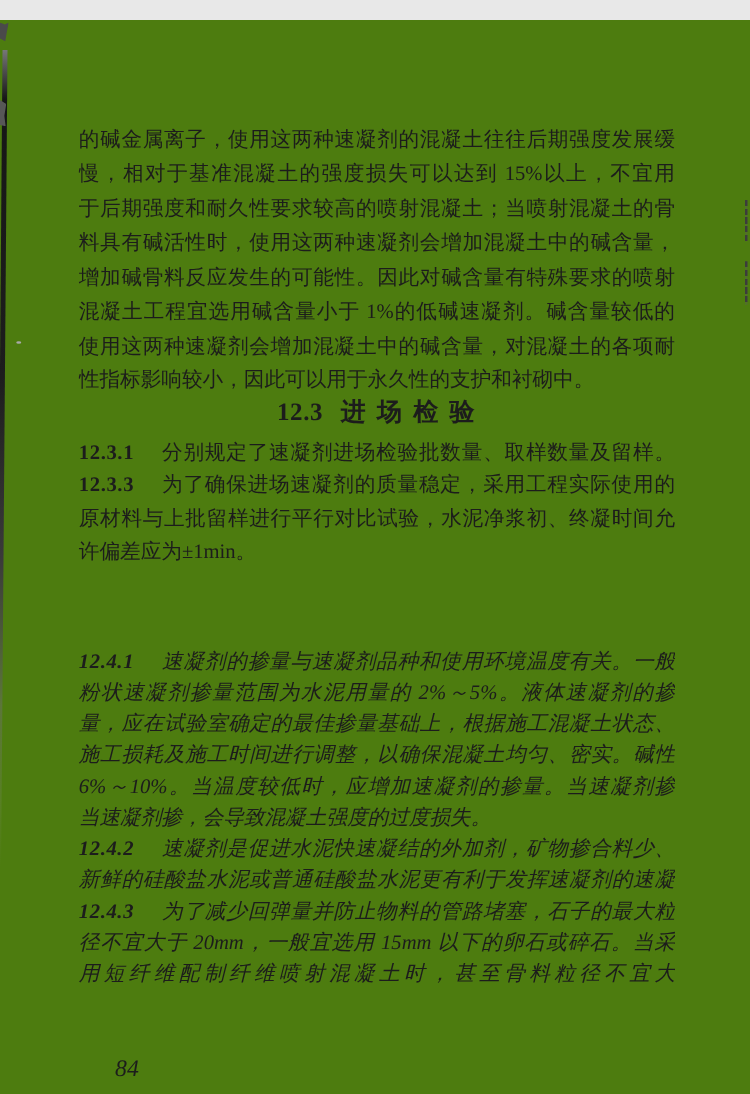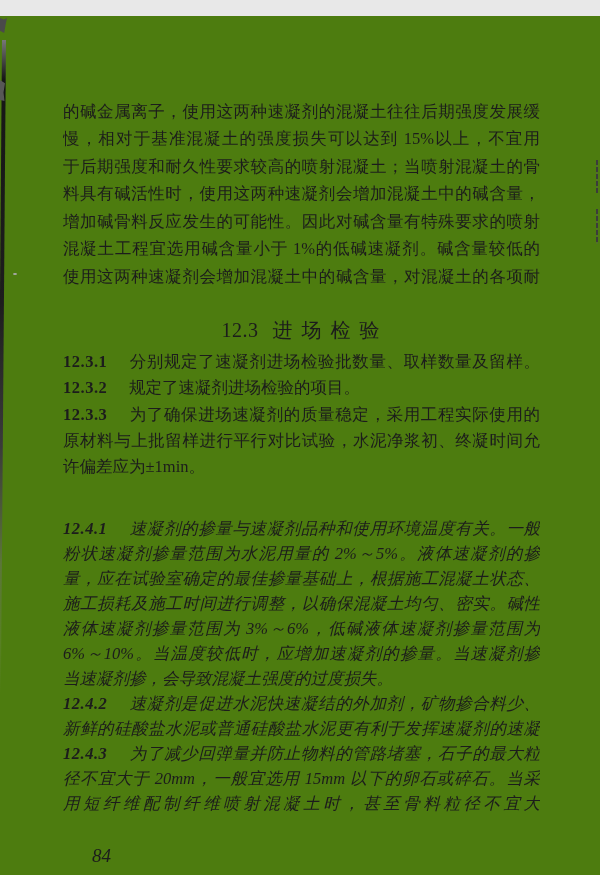--- a/index.html
+++ b/index.html
@@ -25,21 +25,21 @@
   .line.end{text-align-last:left;}
   .itemnum{
     font-weight:bold;
     display:inline-block;
     width:66px;
     letter-spacing:0.5px;
   }
   .heading{
     position:absolute;left:63px;width:477px;
     text-align:center;
-    font-weight:normal;
+    font-weight:bold;
     font-size:20px;
     line-height:30px;
     height:30px;
   }
   .heading .h-num{margin-right:14px;letter-spacing:0.5px;}
   .heading .h-title{letter-spacing:2px;}
   #heading-12-3{top:299px;}
   #heading-12-4{top:462px;}
   #para-continuation{top:82px;}
   #section-12-3-body{top:333px;}
@@ -93,41 +93,40 @@
   <div class="scan-right-dash-2"></div>
 
   <div id="para-continuation" class="textcol lh274">
       <div class="line">的碱金属离子，使用这两种速凝剂的混凝土往往后期强度发展缓</div>
       <div class="line">慢，相对于基准混凝土的强度损失可以达到 15%以上，不宜用</div>
       <div class="line">于后期强度和耐久性要求较高的喷射混凝土；当喷射混凝土的骨</div>
       <div class="line">料具有碱活性时，使用这两种速凝剂会增加混凝土中的碱含量，</div>
       <div class="line">增加碱骨料反应发生的可能性。因此对碱含量有特殊要求的喷射</div>
       <div class="line">混凝土工程宜选用碱含量小于 1%的低碱速凝剂。碱含量较低的</div>
       <div class="line">使用这两种速凝剂会增加混凝土中的碱含量，对混凝土的各项耐久</div>
+      <div class="line end">性指标影响较小，因此可以用于永久性的支护和衬砌中。</div>
     </div>
 
   <div id="heading-12-3" class="heading">
     <span class="h-num">12.3</span><span class="h-title">进 场 检 验</span>
   </div>
 
   <div id="section-12-3-body" class="textcol lh263">
       <div class="line"><b class="itemnum">12.3.1</b>分别规定了速凝剂进场检验批数量、取样数量及留样。</div>
-      <div class="line end"><b class="itemnum">12.3.2</b>规定了速凝剂进场检验的项目。</div>
       <div class="line"><b class="itemnum">12.3.3</b>为了确保进场速凝剂的质量稳定，采用工程实际使用的</div>
       <div class="line">原材料与上批留样进行平行对比试验，水泥净浆初、终凝时间允</div>
       <div class="line end">许偏差应为±1min。</div>
     </div>
 
 
   <div id="section-12-4-body" class="textcol lh250">
       <div class="line"><b class="itemnum">12.4.1</b>速凝剂的掺量与速凝剂品种和使用环境温度有关。一般</div>
       <div class="line">粉状速凝剂掺量范围为水泥用量的 2%～5%。液体速凝剂的掺</div>
       <div class="line">量，应在试验室确定的最佳掺量基础上，根据施工混凝土状态、</div>
       <div class="line">施工损耗及施工时间进行调整，以确保混凝土均匀、密实。碱性</div>
-      <div class="line">液体速凝剂掺量范围为 3%～6%，低碱液体速凝剂掺量范围为</div>
       <div class="line">6%～10%。当温度较低时，应增加速凝剂的掺量。当速凝剂掺</div>
       <div class="line end">当速凝剂掺，会导致混凝土强度的过度损失。</div>
       <div class="line"><b class="itemnum">12.4.2</b>速凝剂是促进水泥快速凝结的外加剂，矿物掺合料少、</div>
       <div class="line">新鲜的硅酸盐水泥或普通硅酸盐水泥更有利于发挥速凝剂的速凝</div>
       <div class="line"><b class="itemnum">12.4.3</b>为了减少回弹量并防止物料的管路堵塞，石子的最大粒</div>
       <div class="line">径不宜大于 20mm，一般宜选用 15mm 以下的卵石或碎石。当采</div>
       <div class="line">用短纤维配制纤维喷射混凝土时，甚至骨料粒径不宜大</div>
     </div>
 
   <div class="pagenum">84</div>

